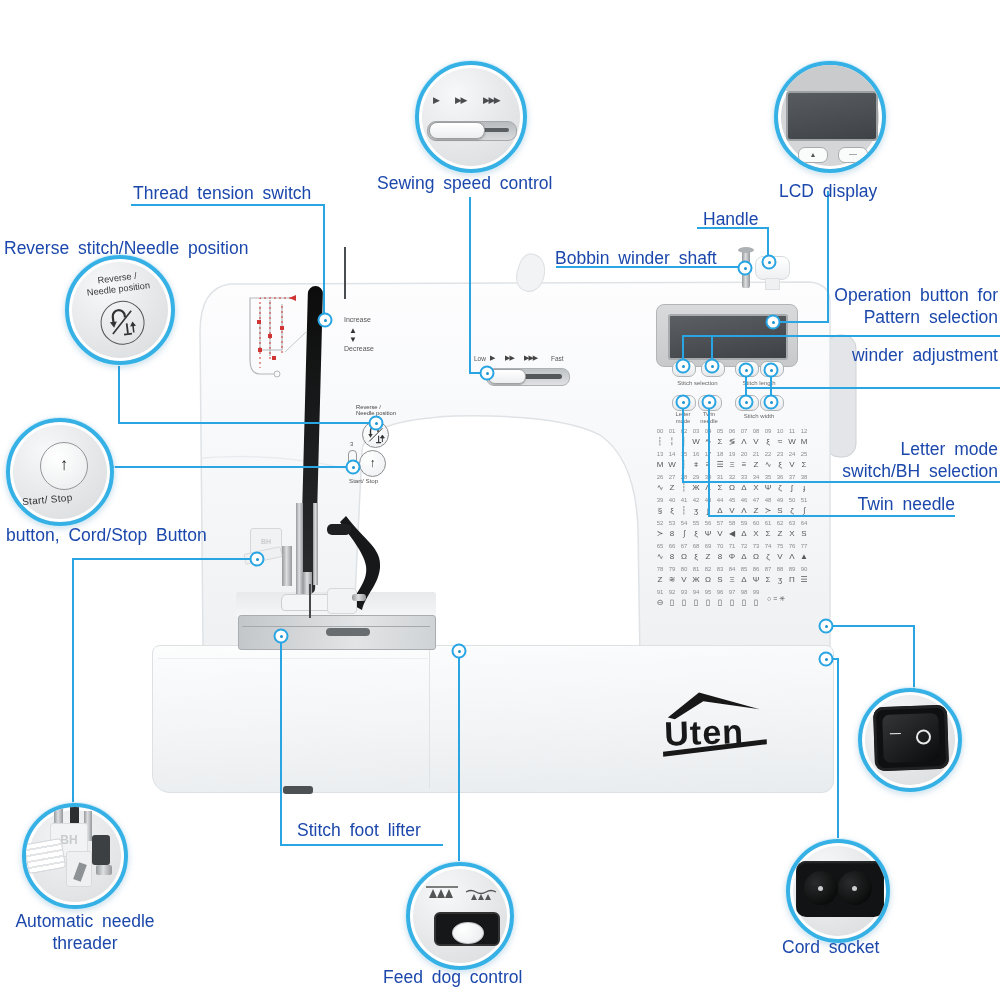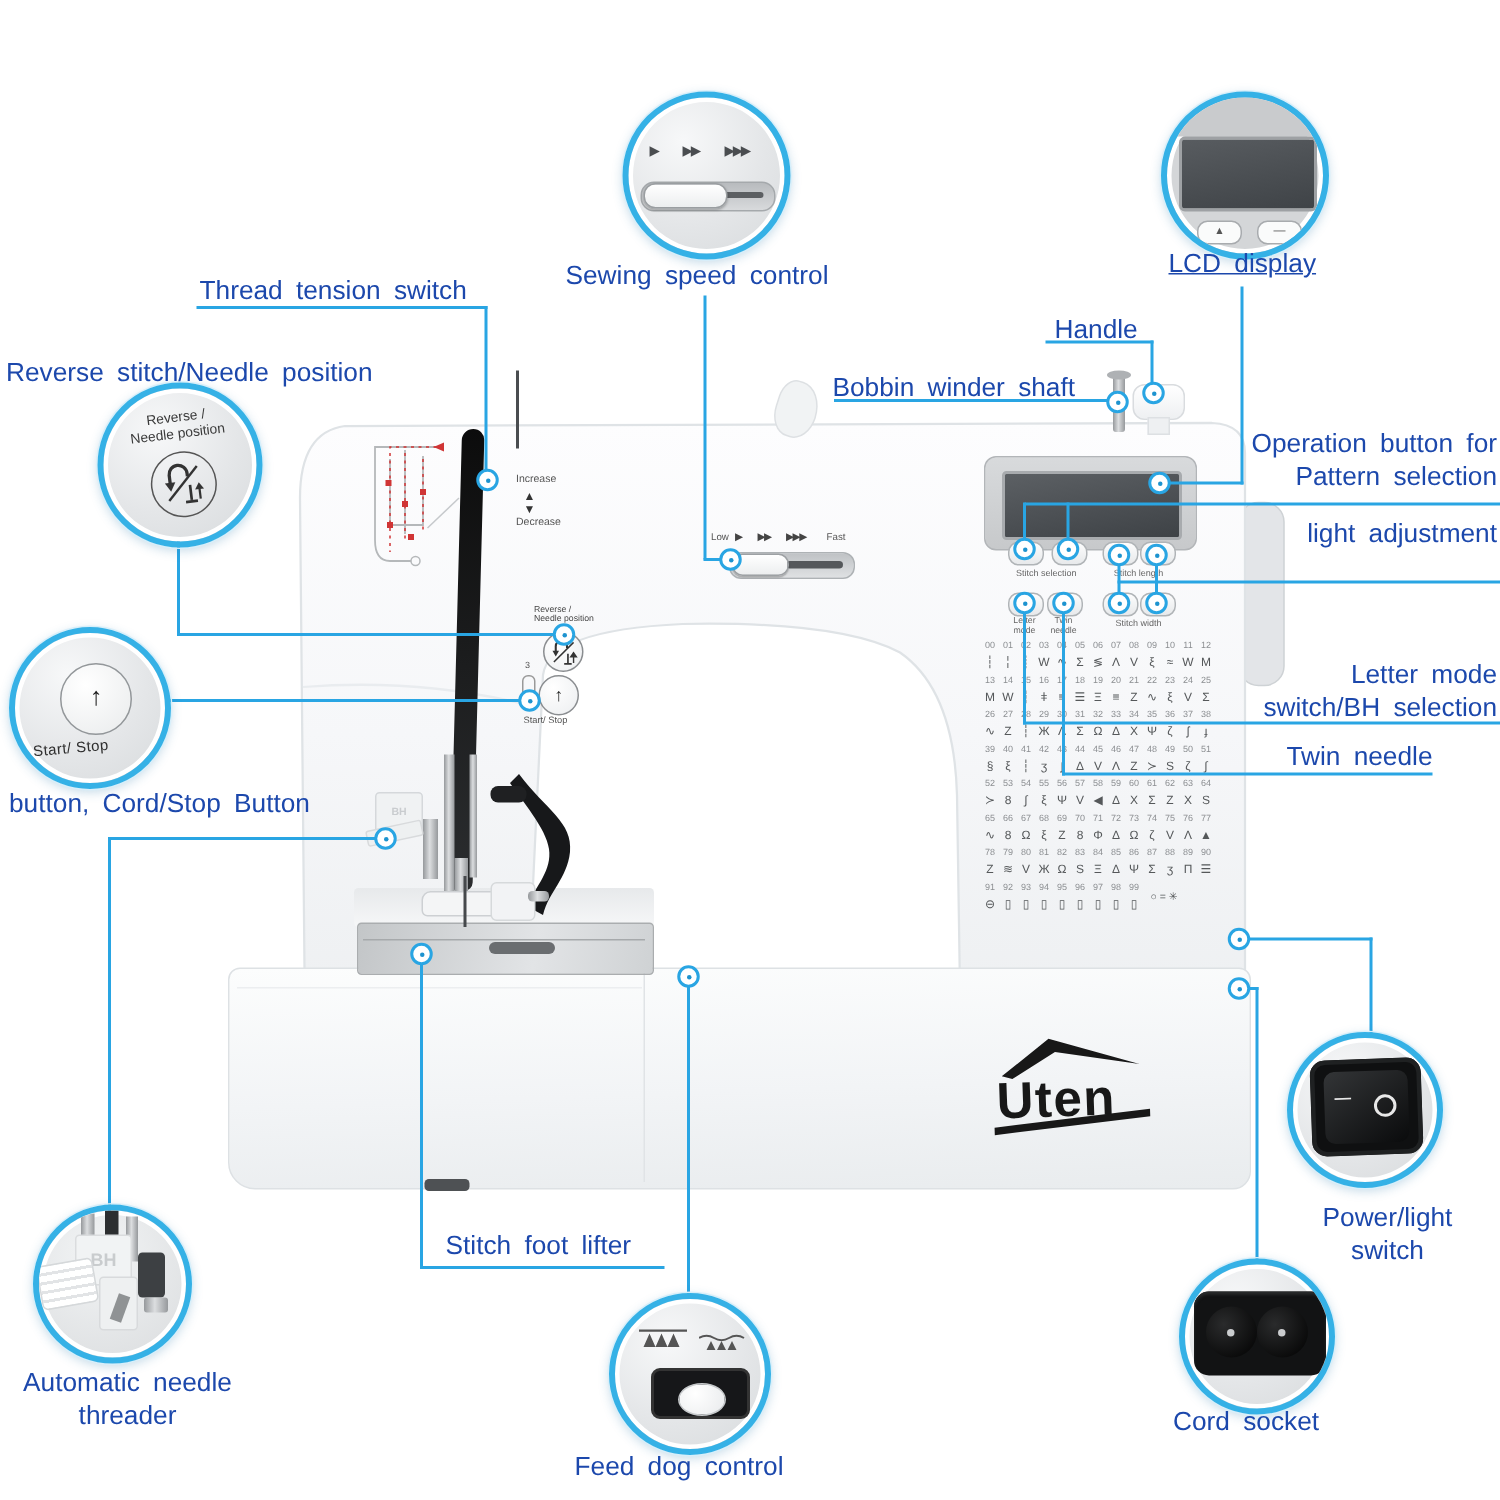--- a/index.html
+++ b/index.html
@@ -764,41 +764,37 @@
                 background:radial-gradient(circle at 35% 35%,#2a2b2c,#000);"></div>
     <div class="cin" style="left:48px;top:28px;width:34px;height:34px;border-radius:50%;
                 background:radial-gradient(circle at 35% 35%,#2a2b2c,#000);"></div>
     <div class="cin" style="left:28px;top:43px;width:5px;height:5px;border-radius:50%;background:#caccce;"></div>
     <div class="cin" style="left:62px;top:43px;width:5px;height:5px;border-radius:50%;background:#caccce;"></div>
   </div>
 
   <div class="lbl" style="left:133px;top:182px;">Thread tension switch</div>
   <div class="lbl" style="left:4px;top:237px;">Reverse stitch/Needle position</div>
   <div class="lbl" style="left:377px;top:172px;">Sewing speed control</div>
-  <div class="lbl" style="left:779px;top:164px;text-decoration:underline;">LCD display</div>
+  <div class="lbl" style="left:779px;top:180px;">LCD display</div>
   <div class="lbl" style="left:703px;top:208px;">Handle</div>
   <div class="lbl" style="left:555px;top:247px;">Bobbin winder shaft</div>
   <div class="lbl r" style="left:700px;top:284px;width:298px;">
     <div>Operation button for</div>
     <div>Pattern selection</div>
   </div>
   <div class="lbl r" style="left:700px;top:344px;width:298px;">
-    <div>light adjustment</div>
+    <div>winder adjustment</div>
   </div>
   <div class="lbl r" style="left:700px;top:438px;width:298px;">
     <div>Letter mode</div>
     <div>switch/BH selection</div>
   </div>
   <div class="lbl r" style="left:655px;top:493px;width:300px;">Twin needle</div>
   <div class="lbl" style="left:6px;top:524px;">button, Cord/Stop Button</div>
   <div class="lbl" style="left:297px;top:819px;">Stitch foot lifter</div>
   <div class="lbl c" style="left:0px;top:910px;width:170px;">
     <div>Automatic needle</div>
     <div>threader</div>
   </div>
   <div class="lbl" style="left:383px;top:966px;">Feed dog control</div>
-  <div class="lbl c" style="left:858px;top:800px;width:134px;">
-    <div>Power/light</div>
-    <div>switch</div>
-  </div>
   <div class="lbl" style="left:782px;top:936px;">Cord socket</div>
 
 </div>
 
 </body></html>

